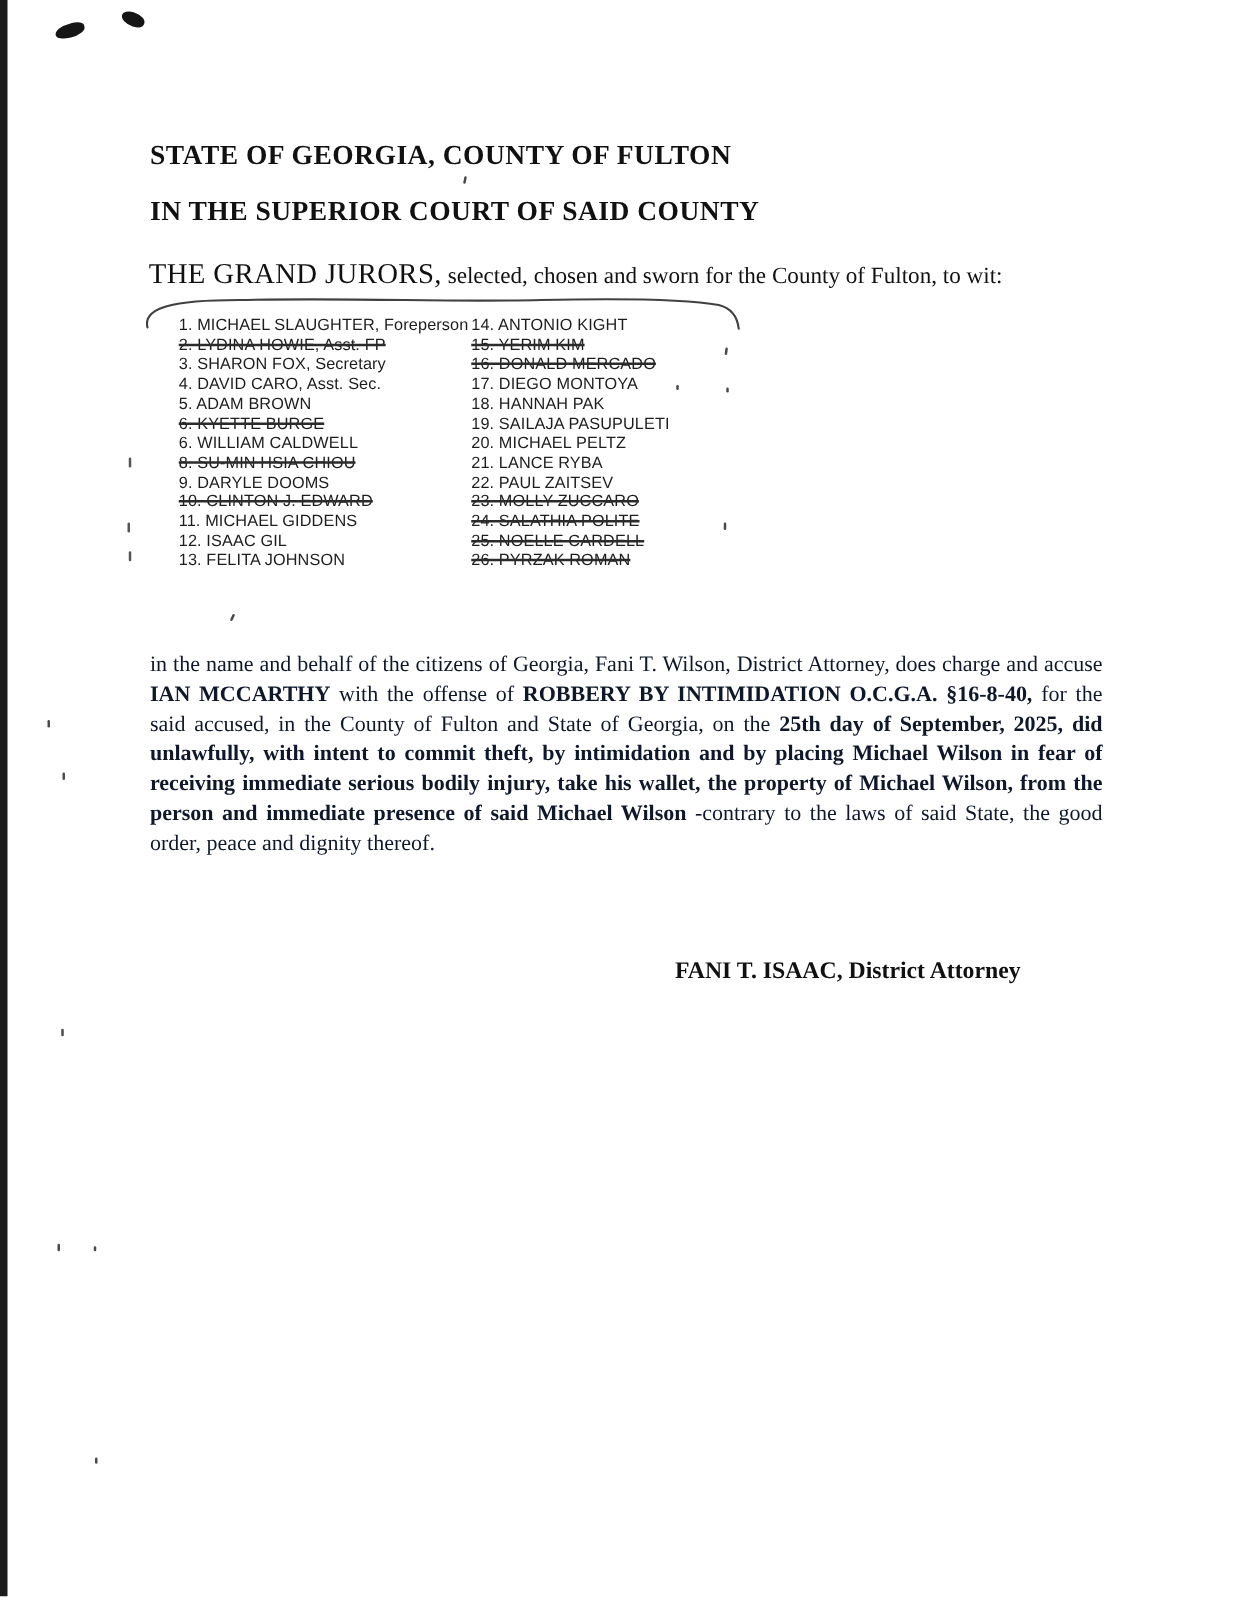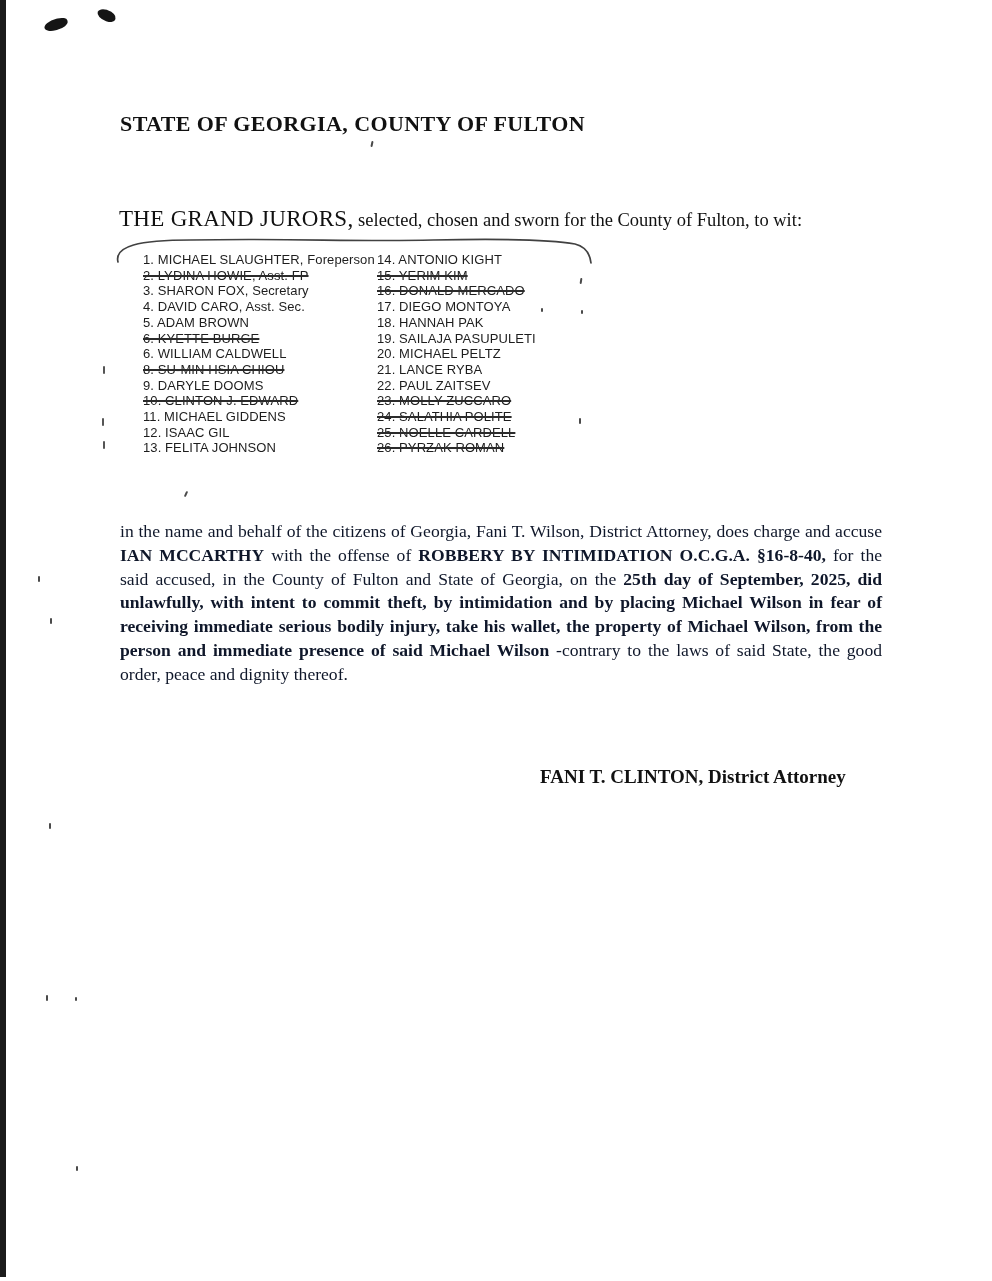--- a/index.html
+++ b/index.html
@@ -100,20 +100,21 @@
   <div class="artifact tick tk8"></div>
   <div class="artifact tick tk9"></div>
   <div class="artifact tick tk10"></div>
   <div class="artifact tick tk11"></div>
   <div class="artifact tick tk12"></div>
   <div class="artifact tick tk13"></div>
   <div class="artifact tick tk14"></div>
   <div class="artifact tick tk15"></div>
 
   <h1 class="title t1">STATE OF GEORGIA, COUNTY OF FULTON</h1>
+  <h1 class="title t2">IN THE SUPERIOR COURT OF SAID COUNTY</h1>
 
   <p class="jurors-heading"><span class="jh-bold">THE GRAND JURORS,</span><span class="jh-rest"> selected, chosen and sworn for the County of Fulton, to wit:</span></p>
 
   <svg class="arc" width="484" height="32" viewBox="0 0 484 32">
     <path d="M 7,28 C 3,12 28,6 80,6 C 180,4 245,8 322,6 C 392,4.5 442,6 464,10 C 474,12.5 479,20 480,29" fill="none" stroke="#2c2c2c" stroke-width="1.7" stroke-linecap="round" opacity="0.9"></path>
   </svg>
 
   <div class="juror-col col-left" id="jurors-left">
       <div><span>1. MICHAEL SLAUGHTER, Foreperson</span></div>
       <div><span class="struck">2. LYDINA HOWIE, Asst. FP</span></div>
@@ -140,15 +141,15 @@
       <div><span>21. LANCE RYBA</span></div>
       <div><span>22. PAUL ZAITSEV</span></div>
       <div><span class="struck">23. MOLLY ZUCCARO</span></div>
       <div><span class="struck">24. SALATHIA POLITE</span></div>
       <div><span class="struck">25. NOELLE CARDELL</span></div>
       <div><span class="struck">26. PYRZAK ROMAN</span></div>
     </div>
 
   <p class="charge" id="charge-paragraph"><span>in the name and behalf of the citizens of Georgia, Fani T. Wilson, District Attorney, does charge and accuse </span><b>IAN MCCARTHY</b><span> with the offense of </span><b>ROBBERY BY INTIMIDATION O.C.G.A. §16-8-40,</b><span> for the said accused, in the County of Fulton and State of Georgia, on the </span><b>25th day of September, 2025, did unlawfully, with intent to commit theft, by intimidation and by placing Michael Wilson in fear of receiving immediate serious bodily injury, take his wallet, the property of Michael Wilson, from the person and immediate presence of said Michael Wilson</b><span> -contrary to the laws of said State, the good order, peace and dignity thereof.</span></p>
 
-  <p class="signature">FANI T. CLINTON, District Attorney</p>
+  <p class="signature">FANI T. ISAAC, District Attorney</p>
 
 </div>
 
 </body></html>

